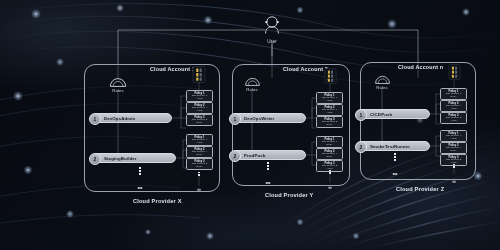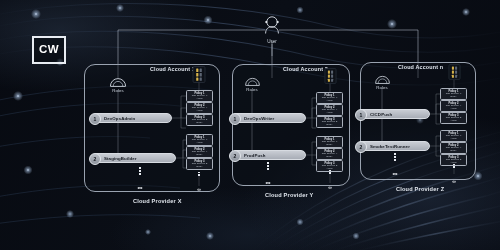--- a/index.html
+++ b/index.html
@@ -195,23 +195,20 @@
         <circle cx="392" cy="24" r="1"></circle>
       <circle cx="466" cy="12" r=".8"></circle>
         <circle cx="18" cy="96" r="1"></circle>
       <circle cx="28" cy="170" r=".9"></circle>
         <circle cx="478" cy="176" r=".9"></circle>
       <circle cx="420" cy="120" r=".8"></circle>
         <circle cx="210" cy="236" r=".8"></circle>
     </g>
   </svg>
 
-  <div class="logo-box">
-    <span>CW</span>
-  </div>
 
   <svg id="wires" viewBox="0 0 500 250" preserveAspectRatio="none">
     <g fill="none" stroke="#b4bcc8" stroke-width=".6" stroke-opacity=".92">
 
       <path d="M272,42 L272,56"></path>
       <path d="M265,30 L118,30 L118,78"></path>
       <path d="M279,30 L418,30 L418,78"></path>
       <path d="M272,44 L272,62 L272,78"></path>
 
       <path d="M118,90 L118,118"></path>

